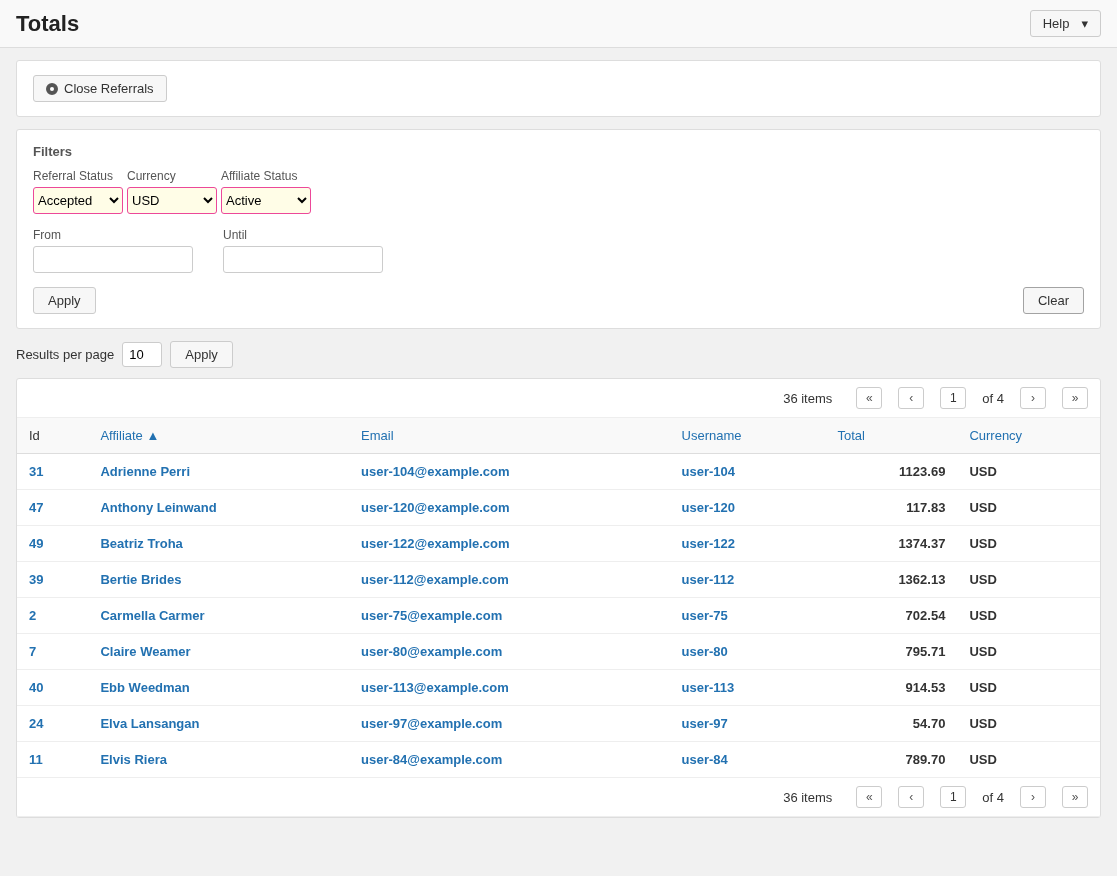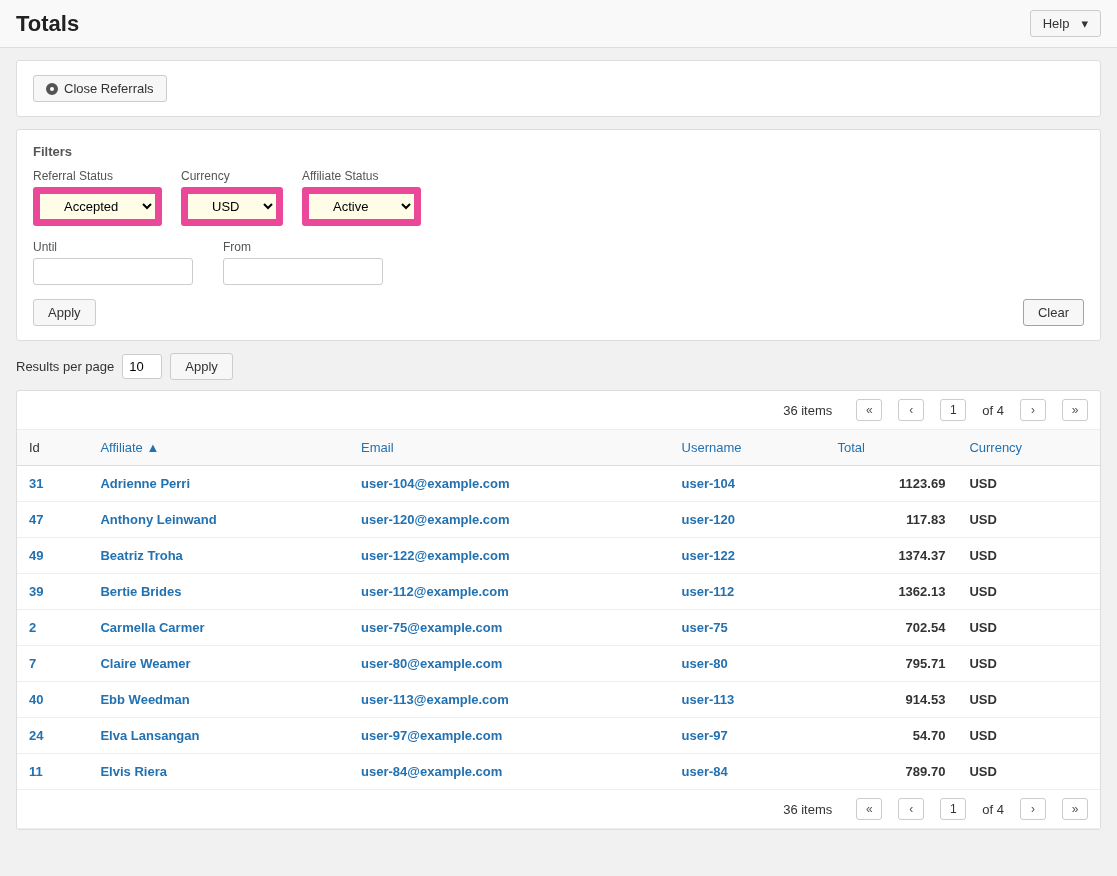--- a/index.html
+++ b/index.html
@@ -81,35 +81,35 @@
       padding: 14px 16px;
     }
     .filters-title {
       font-size: 13px;
       font-weight: bold;
       color: #555;
       margin-bottom: 10px;
     }
     .filter-row {
       display: flex;
-      gap: 19px;
+      gap: 4px;
       align-items: flex-end;
       margin-bottom: 14px;
     }
     .filter-group label {
       display: block;
       font-size: 12px;
       color: #555;
       margin-bottom: 4px;
     }
     .filter-select {
       background: #fffde7;
-      border: 7px solid #ec4899;
-      border-radius: 3px;
-      padding: 4px 20px;
+      border: 1px solid #ec4899;
+      border-radius: 3px;
+      padding: 4px 0;
       font-size: 13px;
       cursor: pointer;
       min-width: 90px;
     }
     .date-row {
       display: flex;
       gap: 30px;
       margin-bottom: 14px;
     }
     .date-group label {
@@ -298,25 +298,25 @@
         <label>Affiliate Status</label>
         <select class="filter-select">
           <option>Active</option>
           <option>Inactive</option>
         </select>
       </div>
     </div>
 
     <div class="date-row">
       <div class="date-group">
-        <label>Until</label>
+        <label>From</label>
         <input class="date-input" type="text" placeholder="" style="">
       </div>
       <div class="date-group">
-        <label>From</label>
+        <label>Until</label>
         <input class="date-input" type="text" placeholder="" style="">
       </div>
     </div>
 
     <div class="filter-actions">
       <button class="apply-btn">Apply</button>
       <button class="clear-btn">Clear</button>
     </div>
   </div>
 

